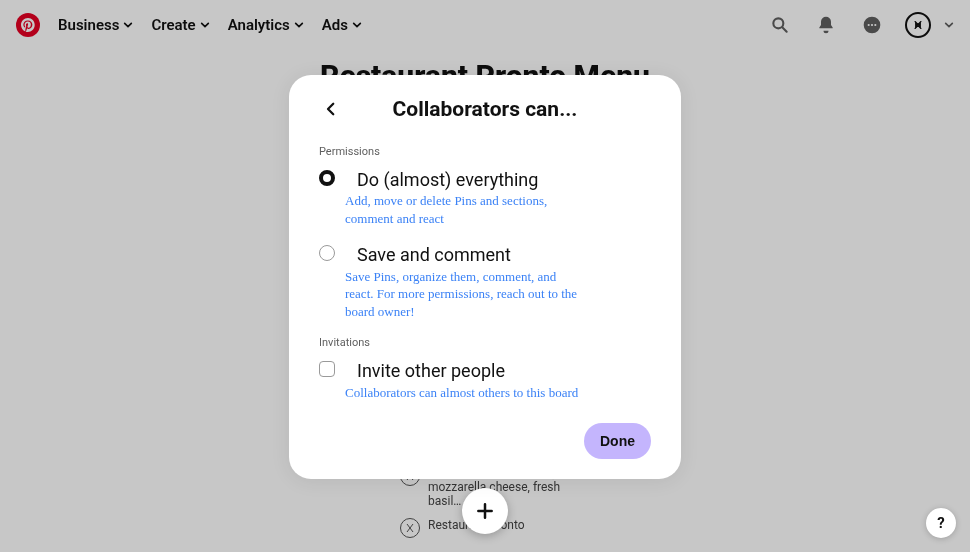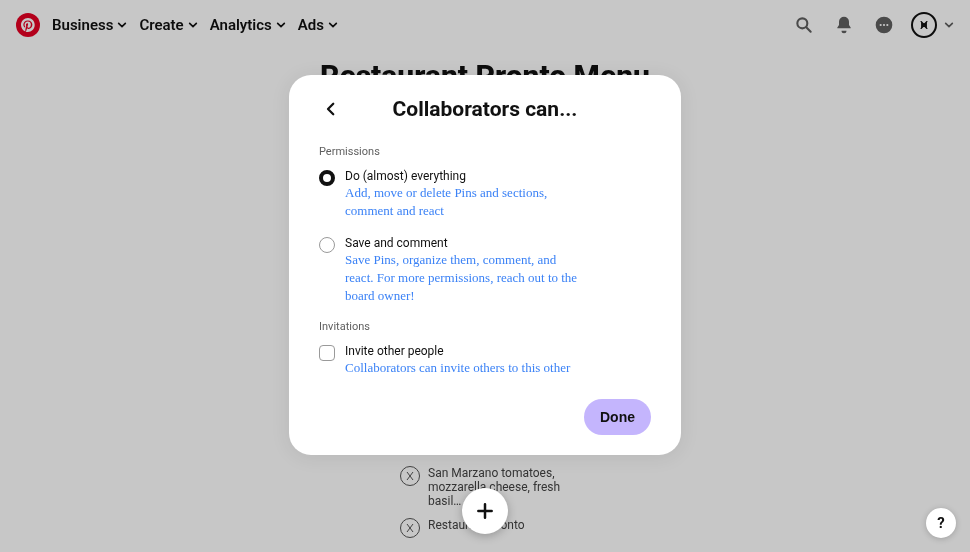--- a/index.html
+++ b/index.html
@@ -10,21 +10,21 @@
     overflow: hidden;
     position: relative;
     background: #fff;
   }
 
   .topbar {
     height: 50px;
     display: flex;
     align-items: center;
     padding: 0 16px;
-    gap: 12px;
+    gap: 18px;
     position: relative;
     z-index: 2;
   }
   .logo {
     width: 24px; height: 24px; border-radius: 50%;
     background: #e60023;
     display: flex; align-items: center; justify-content: center;
     color: #fff; font-weight: 900; font-size: 14px;
   }
   .nav-item {
@@ -111,21 +111,21 @@
   }
   .radio.selected {
     border: 4px solid #111;
   }
   .checkbox {
     width: 16px; height: 16px; border-radius: 4px;
     border: 1.5px solid #9a9a9a; flex-shrink:0;
     margin-top: 2px;
   }
   .opt-title {
-    font-size: 12px; color:#111; line-height:1.35;
+    font-size: 18px; color:#111; line-height:1.35;margin-left:12px;
   }
   .opt-desc {
     font-size: 13px; color:#3b82f6; line-height:1.35;
     max-width: 240px;
     font-family: Liberation Serif, serif;
   }
 
   .modal-footer {
     display:flex; justify-content:flex-end; margin-top: 22px;
   }
@@ -284,21 +284,21 @@
       <div class="opt-desc">Save Pins, organize them, comment, and react. For more permissions, reach out to the board owner!</div>
     </div>
   </div>
 
   <div class="section-label" style="margin-top:4px;">Invitations</div>
 
   <div class="option" style="margin-bottom:12px;">
     <div class="checkbox"></div>
     <div>
       <div class="opt-title">Invite other people</div>
-      <div class="opt-desc">Collaborators can invite others to this other</div>
+      <div class="opt-desc">Collaborators can almost others to this board</div>
     </div>
   </div>
 
 
   <div class="modal-footer">
     <button class="done-btn">Done</button>
   </div>
 </div>
 
 <div class="fab">

